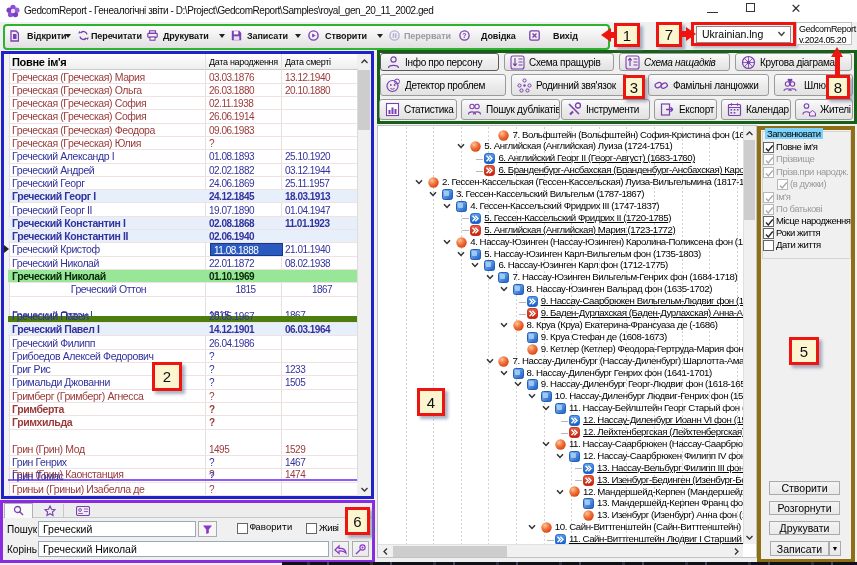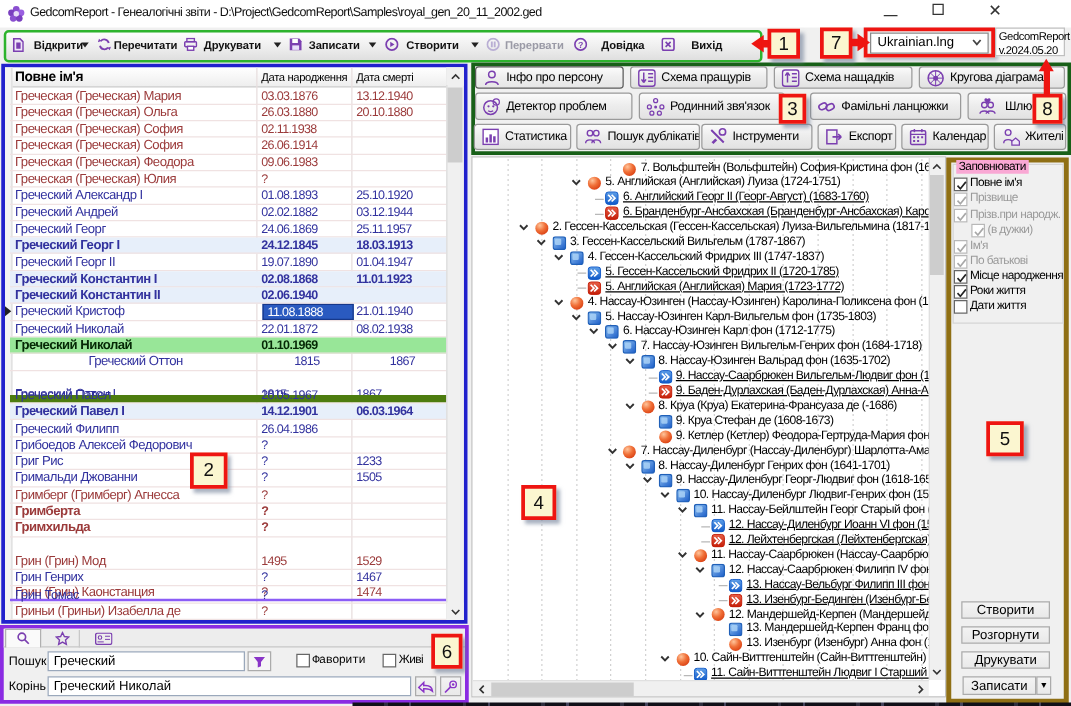--- a/index.html
+++ b/index.html
@@ -291,21 +291,21 @@
       <path d="M8.5 4 h4 M8.5 7 h4 M8.5 10 h4" stroke="#7b3fb0" stroke-width="1.1"></path>
     </svg>
     <span style="letter-spacing:-0.3px;">Схема пращурів</span>
   </div>
 <div class="tabbtn" style="left:619px;top:53px;width:111px;height:18px;">
     <svg class="ic" width="15" height="15" viewBox="0 0 15 15">
       <rect x="1" y="1" width="13" height="13" rx="2" fill="none" stroke="#7b3fb0" stroke-width="1.1"></rect>
       <path d="M5 11 v-8 M5 3 l-1.8 2.5 M5 3 l1.8 2.5" stroke="#7b3fb0" stroke-width="1.2" fill="none"></path>
       <path d="M8.5 4 h4 M8.5 7 h4 M8.5 10 h4" stroke="#7b3fb0" stroke-width="1.1"></path>
     </svg>
-    <span style="letter-spacing:-0.3px;">Схема нащадків</span>
+    <span style="letter-spacing:-0.3px;font-style:italic;">Схема нащадків</span>
   </div>
 <div class="tabbtn" style="left:735px;top:53px;width:117px;height:18px;">
     <svg class="ic" width="15" height="15" viewBox="0 0 15 15">
       <circle cx="7.5" cy="7.5" r="6" fill="none" stroke="#7b3fb0" stroke-width="1.2"></circle>
       <circle cx="7.5" cy="7.5" r="2" fill="#7b3fb0"></circle>
       <path d="M7.5 1.5 v12 M1.5 7.5 h12 M3.3 3.3 l8.4 8.4 M11.7 3.3 l-8.4 8.4" stroke="#7b3fb0" stroke-width="0.8"></path>
     </svg>
     <span style="letter-spacing:-0.3px;">Кругова діаграма</span>
   </div>
 <div class="tabbtn" style="left:380px;top:74px;width:126px;height:22px;">
@@ -887,21 +887,21 @@
     </div>
 <div class="ab" style="left:15px;top:420px;width:114px;height:11px;background:#cdcdcd;"></div>
 <div class="ab" style="left:352px;top:419px;width:12px;height:12px;display:flex;align-items:center;justify-content:center;">
       <svg width="9" height="9" viewBox="0 0 9 9">
         <path d="M3 1.5 L6 4.5 L3 7.5" stroke="#333" stroke-width="1.3" fill="none"></path>
       </svg>
     </div>
 </div>
 <div class="ab" style="left:757px;top:126px;width:98px;height:437px;border:4px solid #8f6f14;background:#f0f0f0;"></div>
 <div class="ab" style="left:762px;top:131px;width:89px;height:128px;border:1px solid #d5d5d5;"></div>
-<div class="ab" style="left:765px;top:128px;background:#f9a8d4;font-size:9.5px;letter-spacing:-0.45px;color:#000;padding:0 2px;">Заповнювати</div>
+<div class="ab" style="left:765px;top:128px;background:#7dd3fc;font-size:9.5px;letter-spacing:-0.45px;color:#000;padding:0 2px;">Заповнювати</div>
 <div class="chk" style="left:763px;top:142px;border-color:#666;">
     <svg width="11" height="11" viewBox="0 0 11 11">
       <path d="M2 5.5 L4.3 8 L8.7 2.5" stroke="#222" stroke-width="1.3" fill="none"></path>
     </svg>
   </div>
 <div class="ab" style="left:776px;top:141px;width:80px;font-size:9.5px;letter-spacing:-0.45px;color:#000;white-space:nowrap;">Повне ім'я</div>
 <div class="chk" style="left:763px;top:154px;border-color:#b8b8b8;">
     <svg width="11" height="11" viewBox="0 0 11 11">
       <path d="M2 5.5 L4.3 8 L8.7 2.5" stroke="#a8a8a8" stroke-width="1.3" fill="none"></path>
     </svg>

